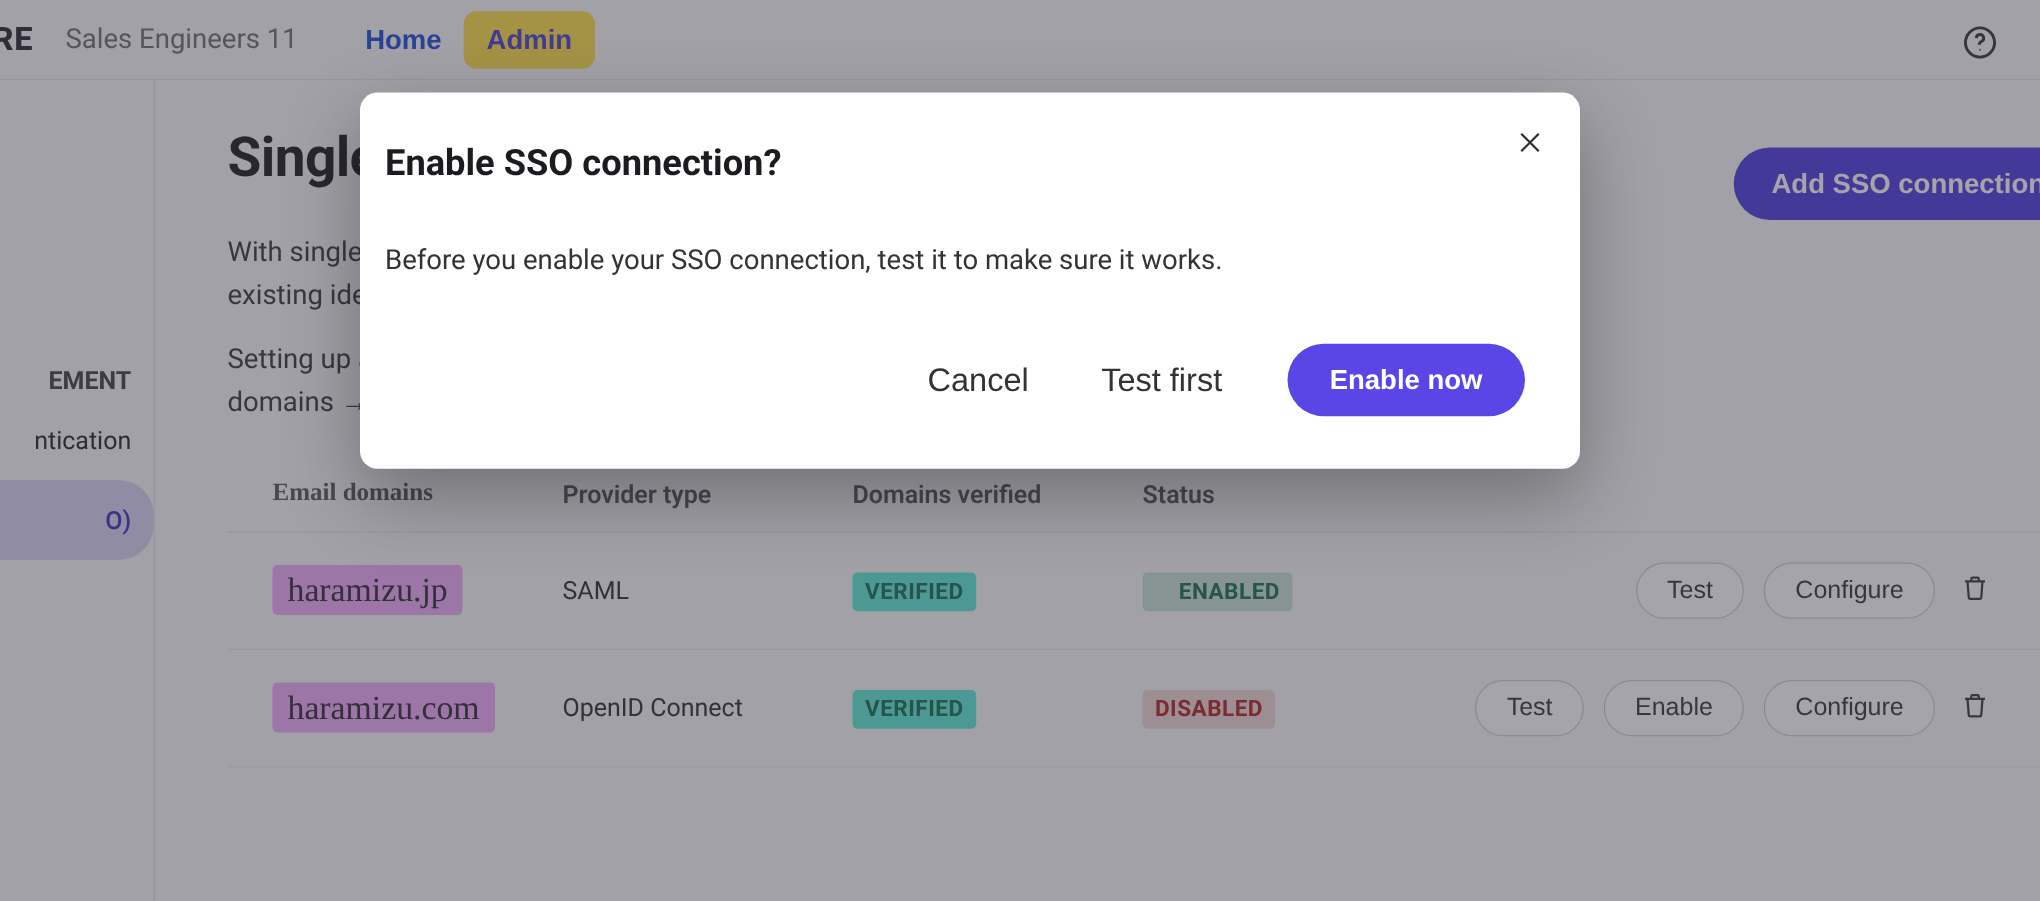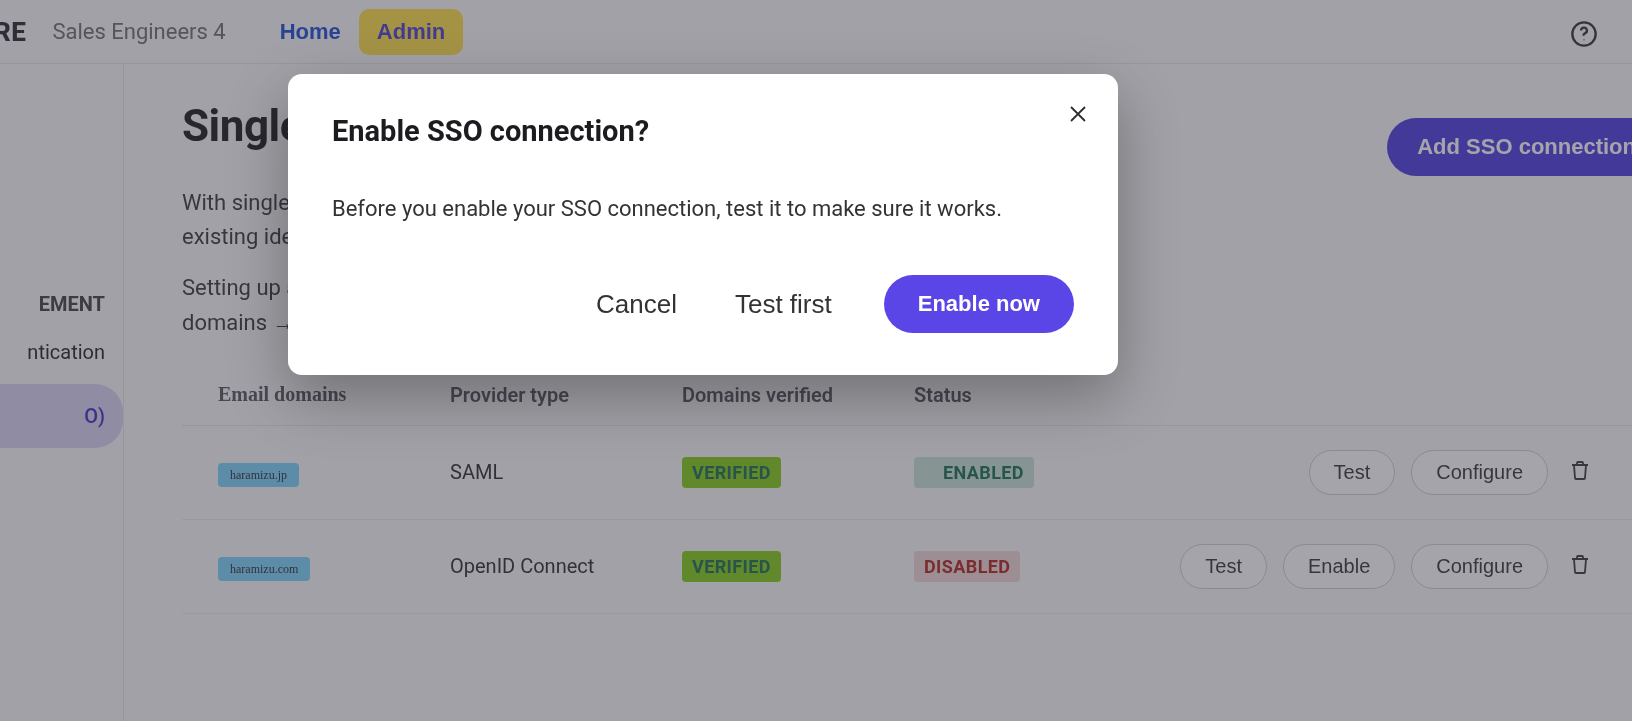--- a/index.html
+++ b/index.html
@@ -34,50 +34,50 @@
   
   .tbl { margin-top:42px; width:100%; }
   .thead { display:flex; padding:0 36px 18px 36px; border-bottom:1px solid #e6e6e8; color:#575760; font-size:20px; font-weight:600; }
   .col-dom { width:232px;font-family:Liberation Serif, serif; }
   .col-prov { width:232px; }
   .col-ver { width:232px; }
   .col-stat { width:240px; }
   .col-act { flex:1; display:flex; justify-content:flex-end; gap:16px; align-items:center; }
 
   .trow { display:flex; align-items:center; padding:24px 36px; border-bottom:1px solid #eceaef; font-size:20px; color:#2e2e32; }
-  .chip-domain { display:inline; background:#7dd3fc; padding:5px 12px; border-radius:4px; font-size:12px; }
+  .chip-domain { display:inline; background:#f0abfc; padding:5px 12px; border-radius:4px; font-size:27px; }
   .badge { display:inline; padding:5px 10px; border-radius:4px; font-size:18px; font-weight:700; letter-spacing:0.4px; }
-  .badge.verified { background:#84cc16; color:#1a6f53; }
+  .badge.verified { background:#5eead4; color:#1a6f53; }
   .badge.enabled  { background:#c7e4d8; color:#1a6f53;padding-left:29px; }
   .badge.disabled { background:#f1d7d5; color:#b02723; }
 
   .btn-outline { border:1px solid #cfcfd3; background:#fff; border-radius:999px; padding:10px 24px; font-size:20px; color:#38383c; cursor:pointer; white-space:nowrap;}
   .trash { cursor:pointer; padding:4px; }
   .trash svg { width:24px; height:24px; stroke:#3a3a3e; fill:none; stroke-width:1.8; }
 
   
   .scrim { position:absolute; inset:0; background:rgba(55,53,66,0.45); }
   .modal {
-    position:absolute; left:288px; top:74px; width:830px; background:#fff; border-radius:14px;
-    box-shadow:0 22px 60px rgba(0,0,0,0.3); padding:40px 44px 42px 44px;
+    position:absolute; left:288px; top:74px; width:976px; background:#fff; border-radius:14px;
+    box-shadow:0 22px 60px rgba(0,0,0,0.3); padding:40px 44px 42px 20px;
   }
   .modal-title { font-size:29px; font-weight:700; color:#1c1c20; }
   .modal-close { position:absolute; right:28px; top:28px; cursor:pointer; }
   .modal-close svg { width:24px; height:24px; stroke:#2d2d31; stroke-width:1.8; fill:none; }
   .modal-body { font-size:22px; color:#333337; margin-top:44px; line-height:1.5; }
   .modal-actions { display:flex; justify-content:flex-end; gap:46px; align-items:center; margin-top:50px; }
   .btn-ghost { background:transparent; border:none; font-size:26px; color:#333337; cursor:pointer; padding:10px 6px; }
   .btn-primary { background:#5a45e6; color:#fff; font-size:22px; font-weight:600; border:none; border-radius:999px; padding:16px 34px; cursor:pointer; }
 </style>
 </head>
 <body>
 
 <div class="topnav">
   <div class="brand-stub">RE</div>
-  <div class="org-name">Sales Engineers 4</div>
+  <div class="org-name">Sales Engineers 11</div>
   <button class="navlink">Home</button>
   <button class="navlink active">Admin</button>
   <span class="help-icn">
     <svg viewBox="0 0 24 24">
         <circle cx="12" cy="12" r="10"></circle>
         <path d="M9.5 9a2.5 2.5 0 1 1 3.5 2.3c-.9.4-1.5 1-1.5 2.2"></path>
         <circle cx="12" cy="17" r="0.6" fill="#343438" stroke="none"></circle>
       </svg>
   </span>
 </div>

